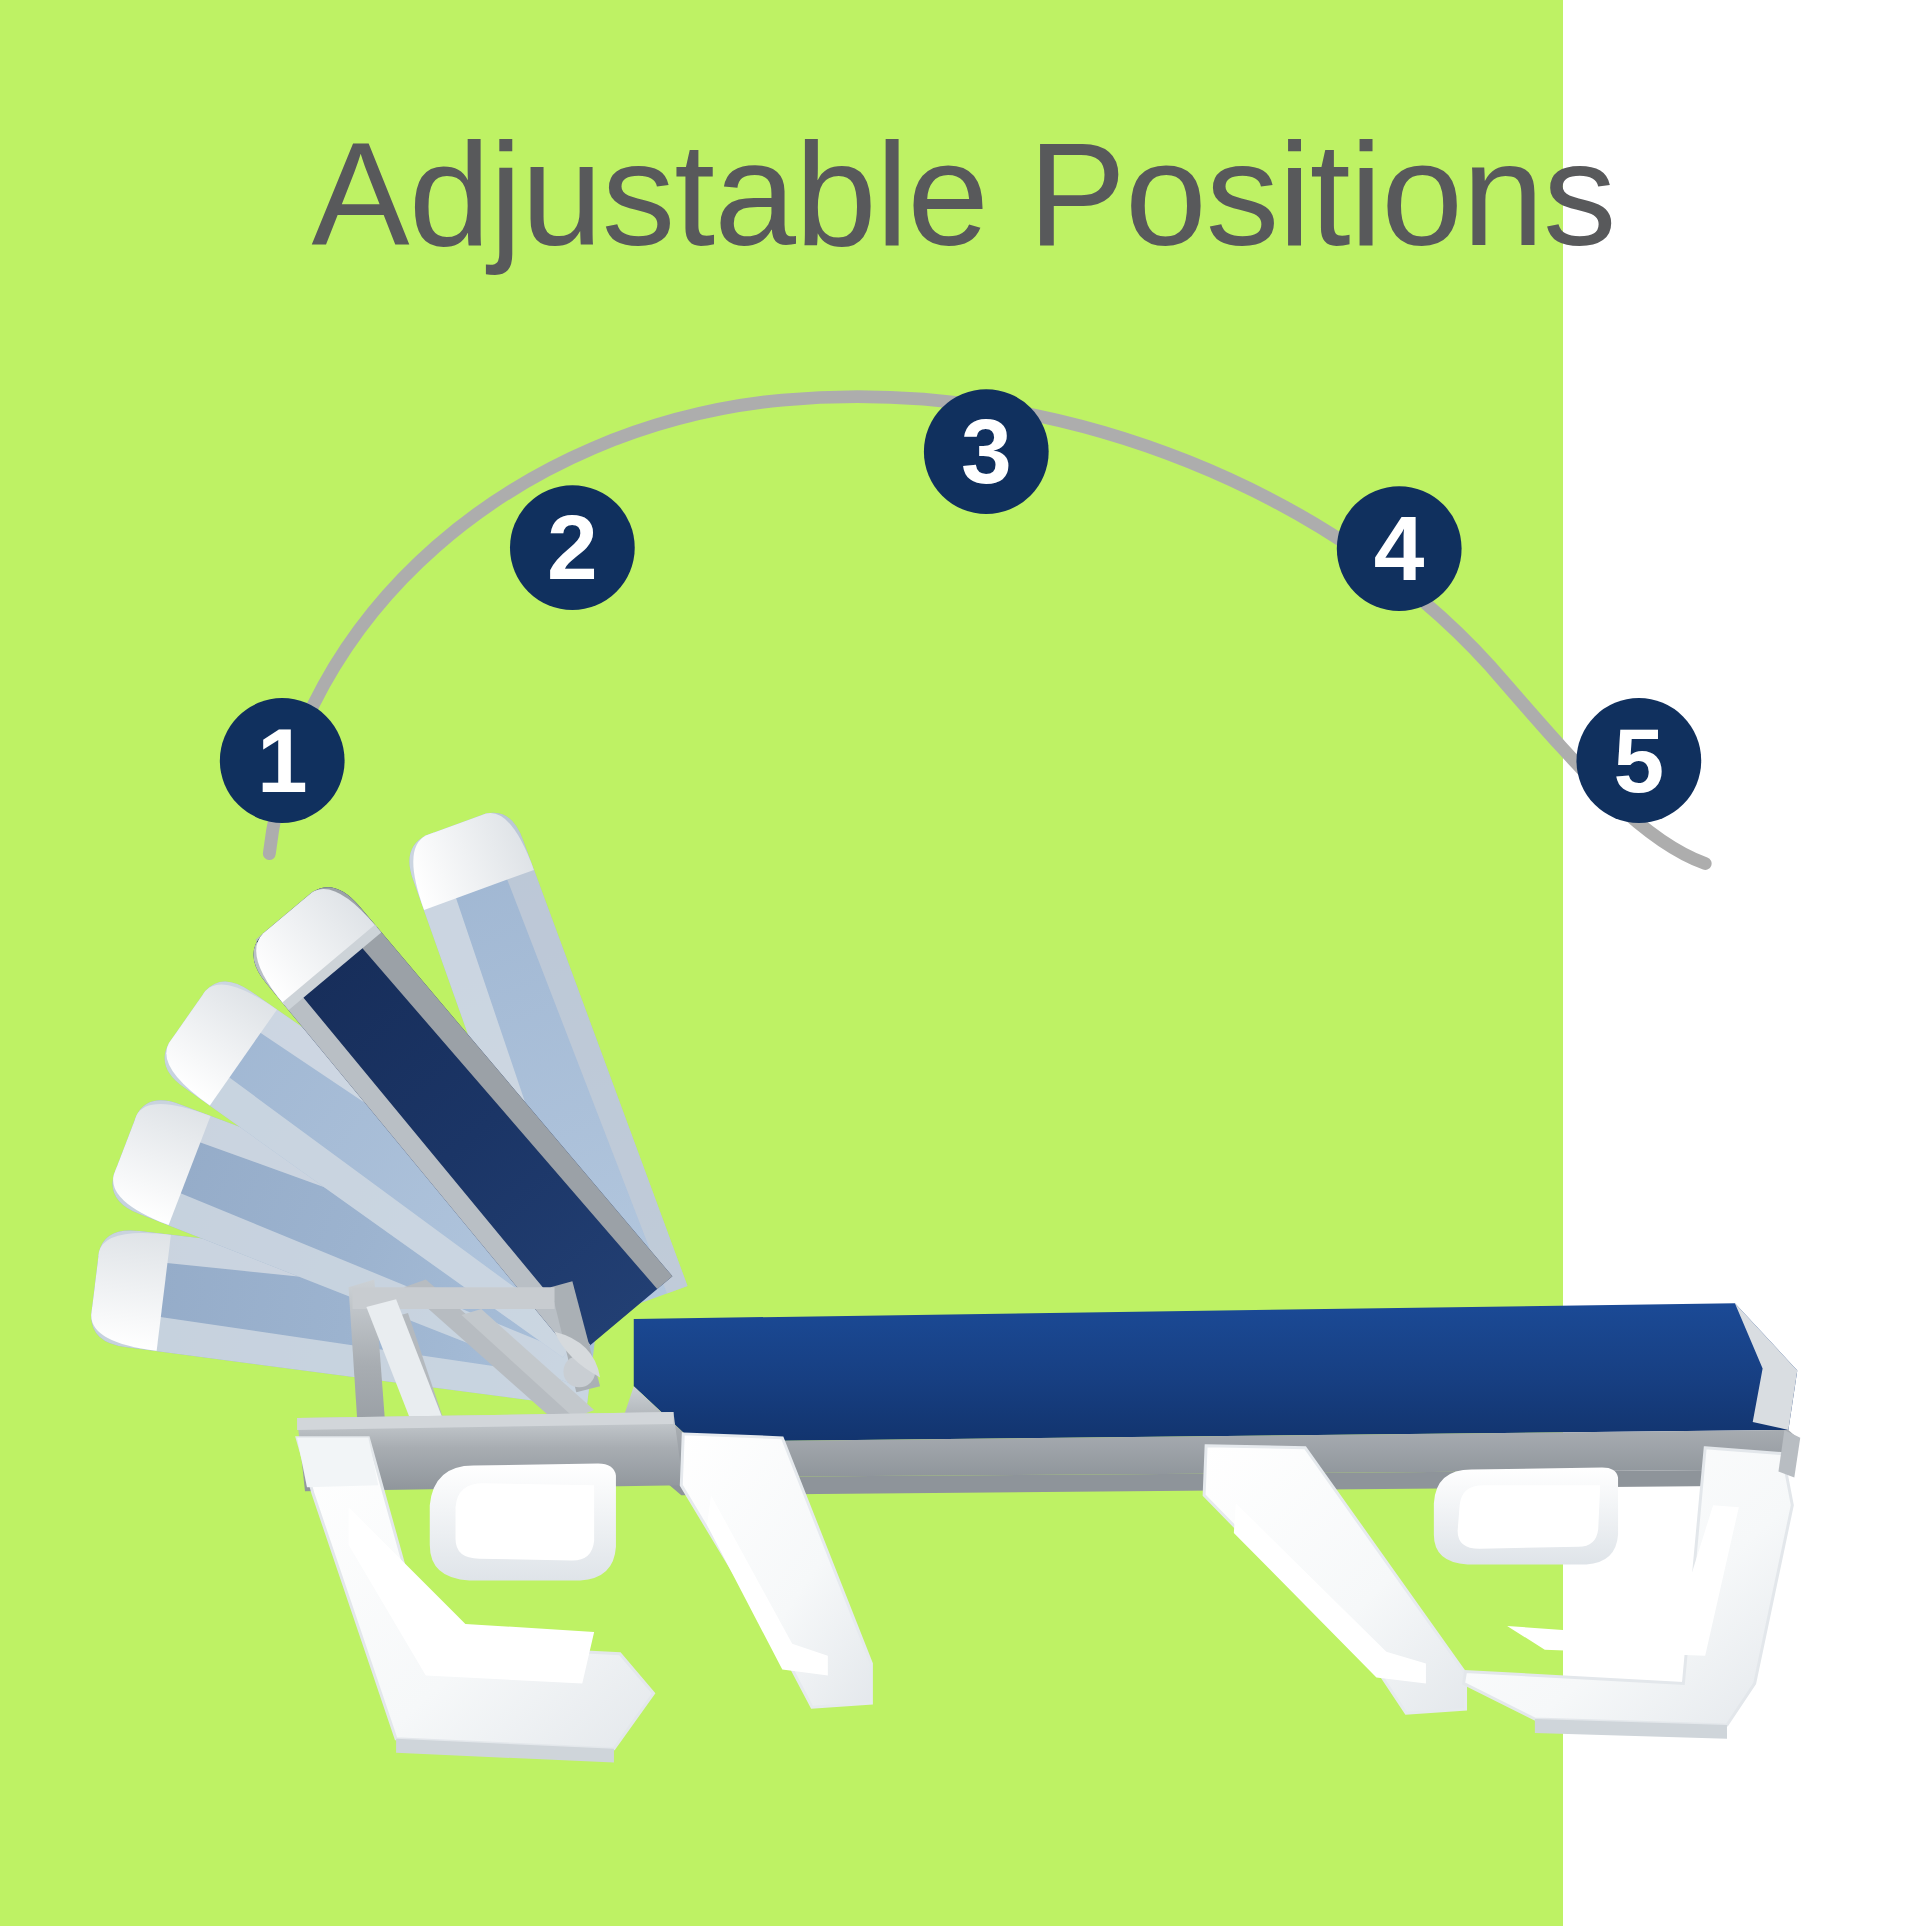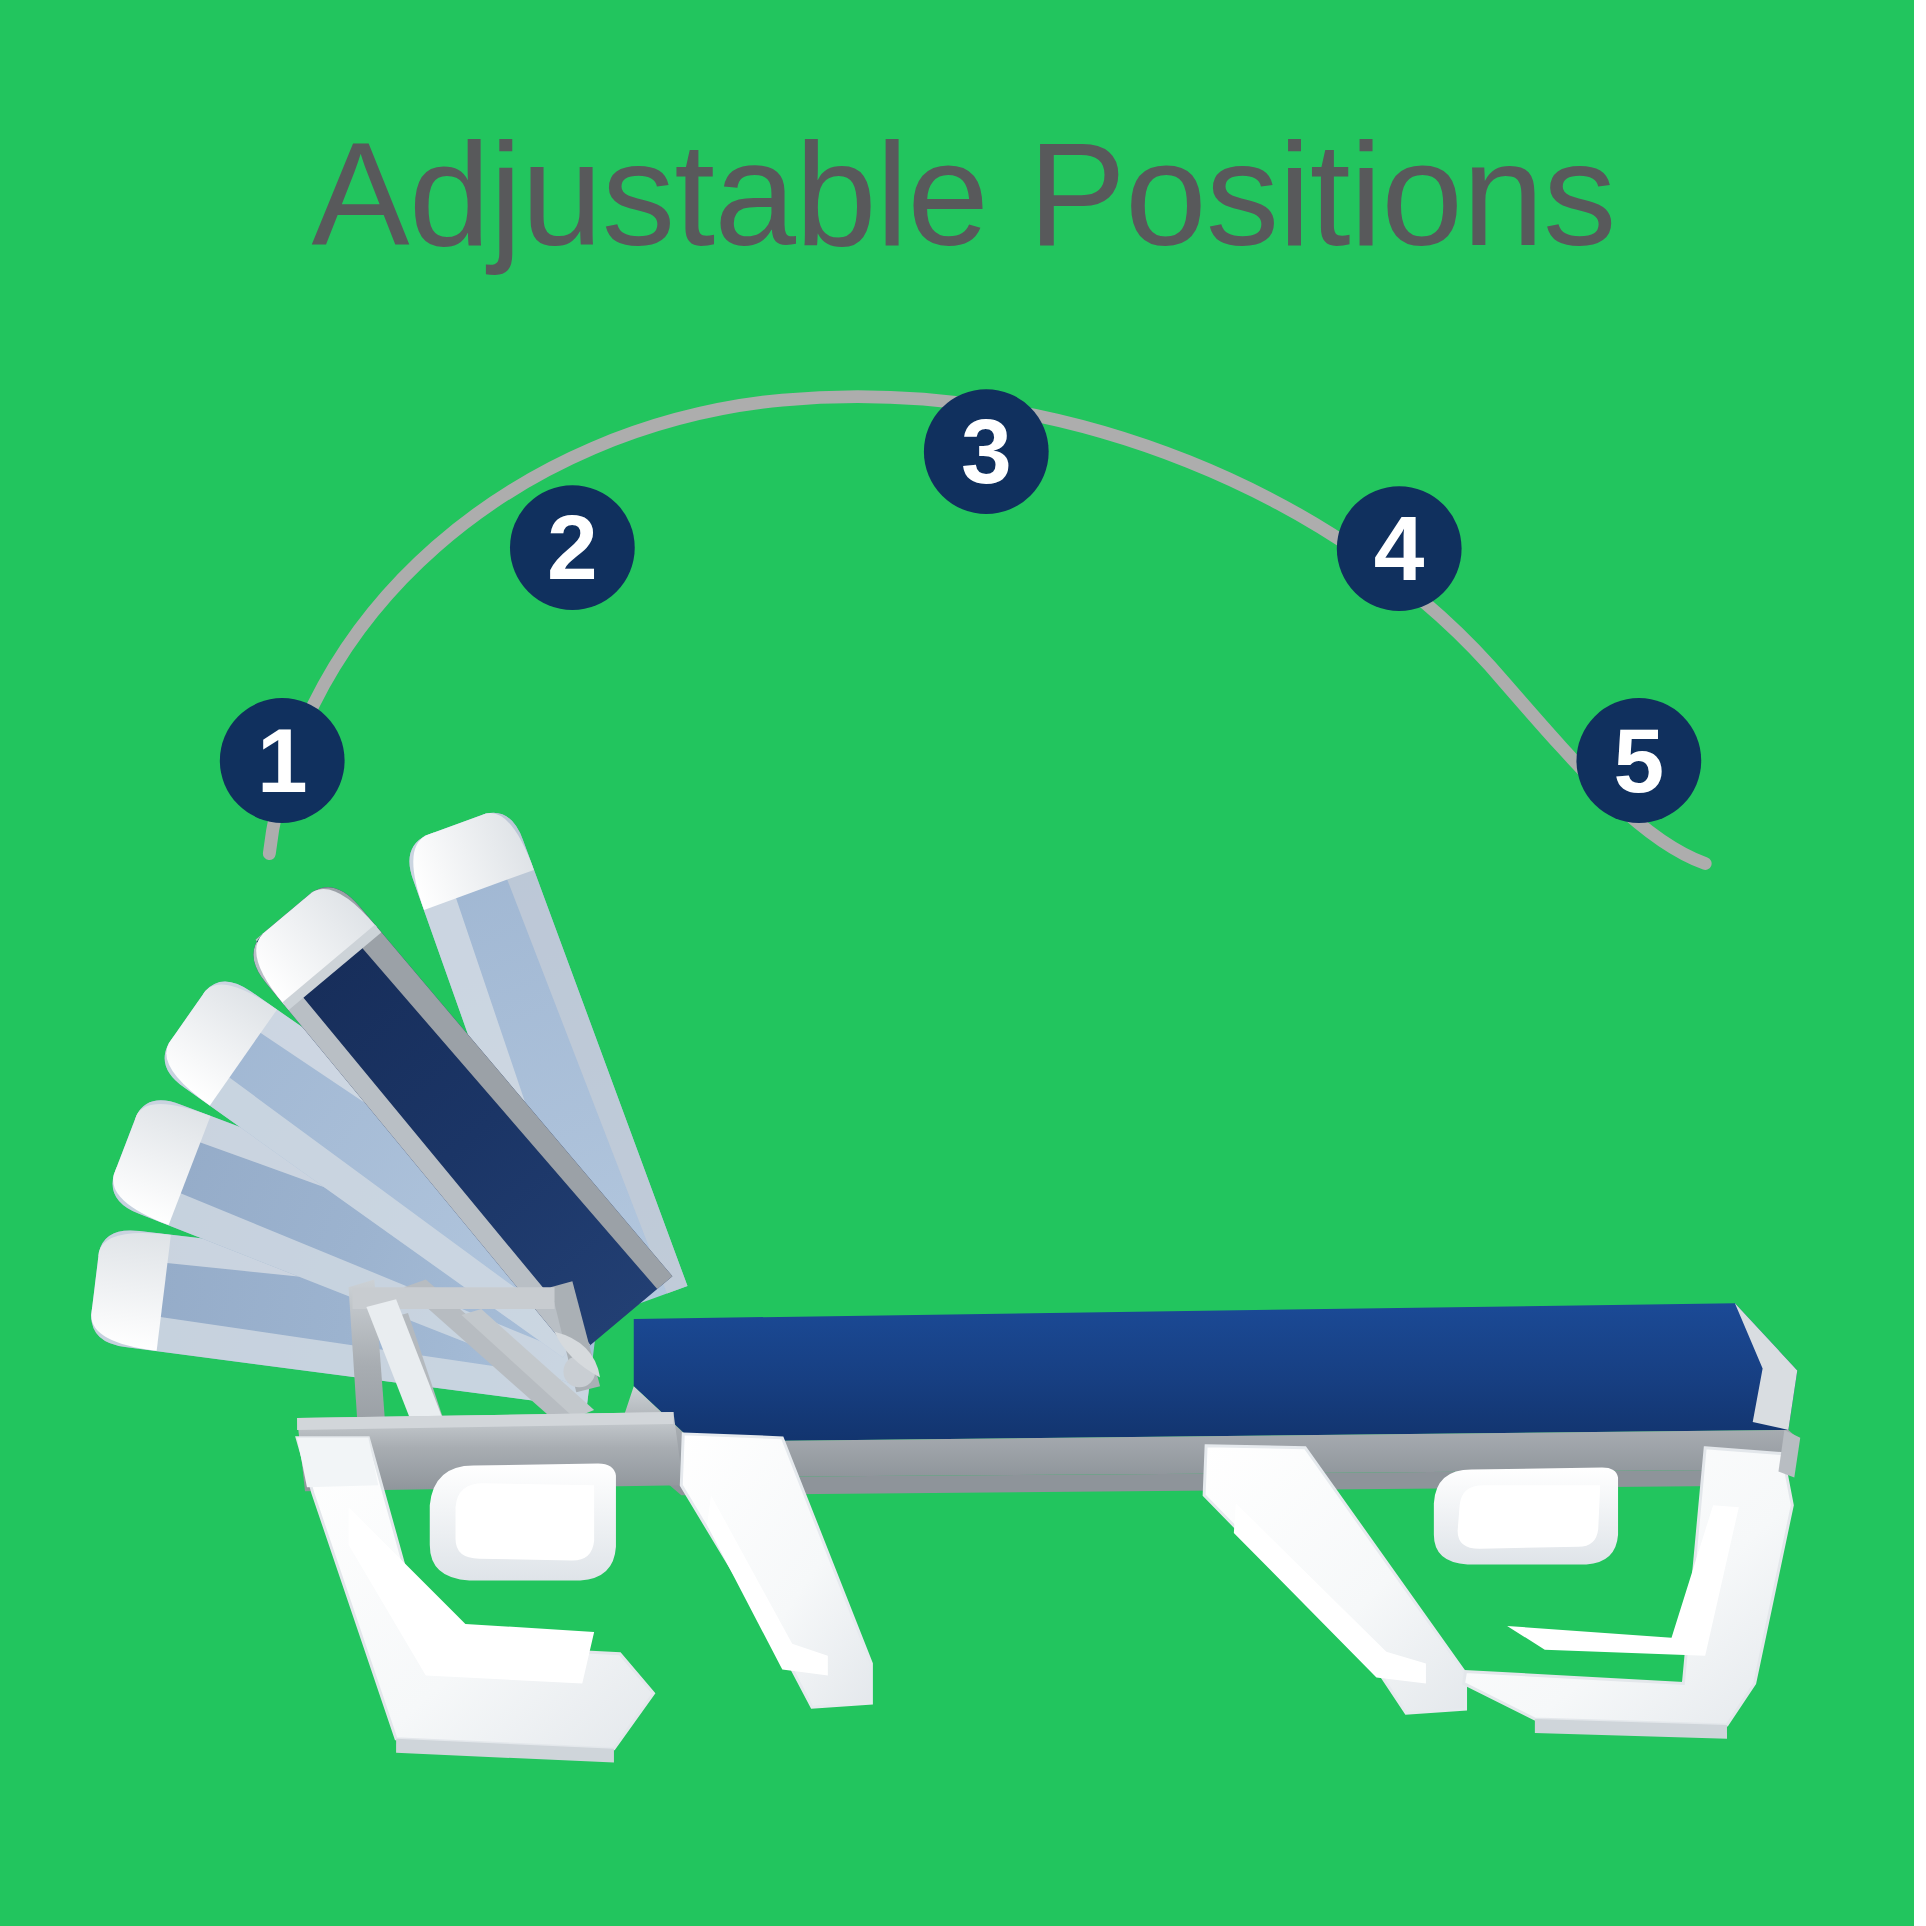--- a/index.html
+++ b/index.html
@@ -9,23 +9,23 @@
   }
   body {
     width: 1927px;
     height: 1927px;
     font-family: "Liberation Sans", sans-serif;
     overflow: hidden;
     position: relative;
   }
   #stage {
     position: relative;
-    width: 1914px;
+    width: 1563px;
     height: 1927px;
-    background: #22c55e;
+    background: #bef264;
   }
   #title {
     position: absolute;
     left: 0;
     top: 117px;
     width: 1927px;
     text-align: center;
     font-family: "Liberation Sans", sans-serif;
     font-size: 147px;
     font-weight: 400;

